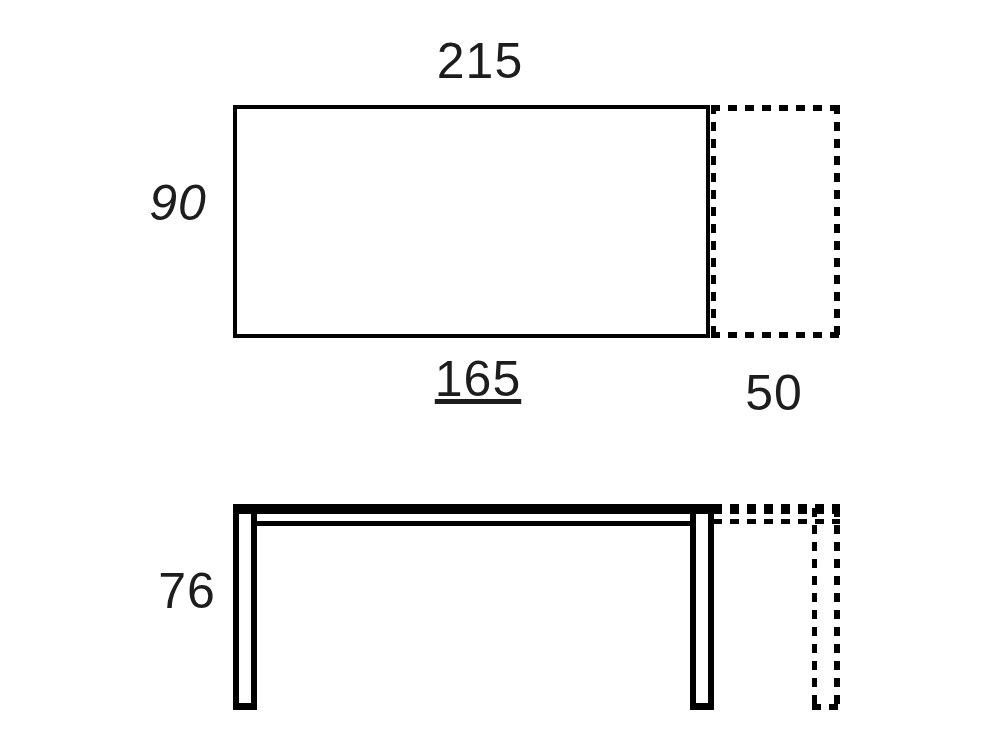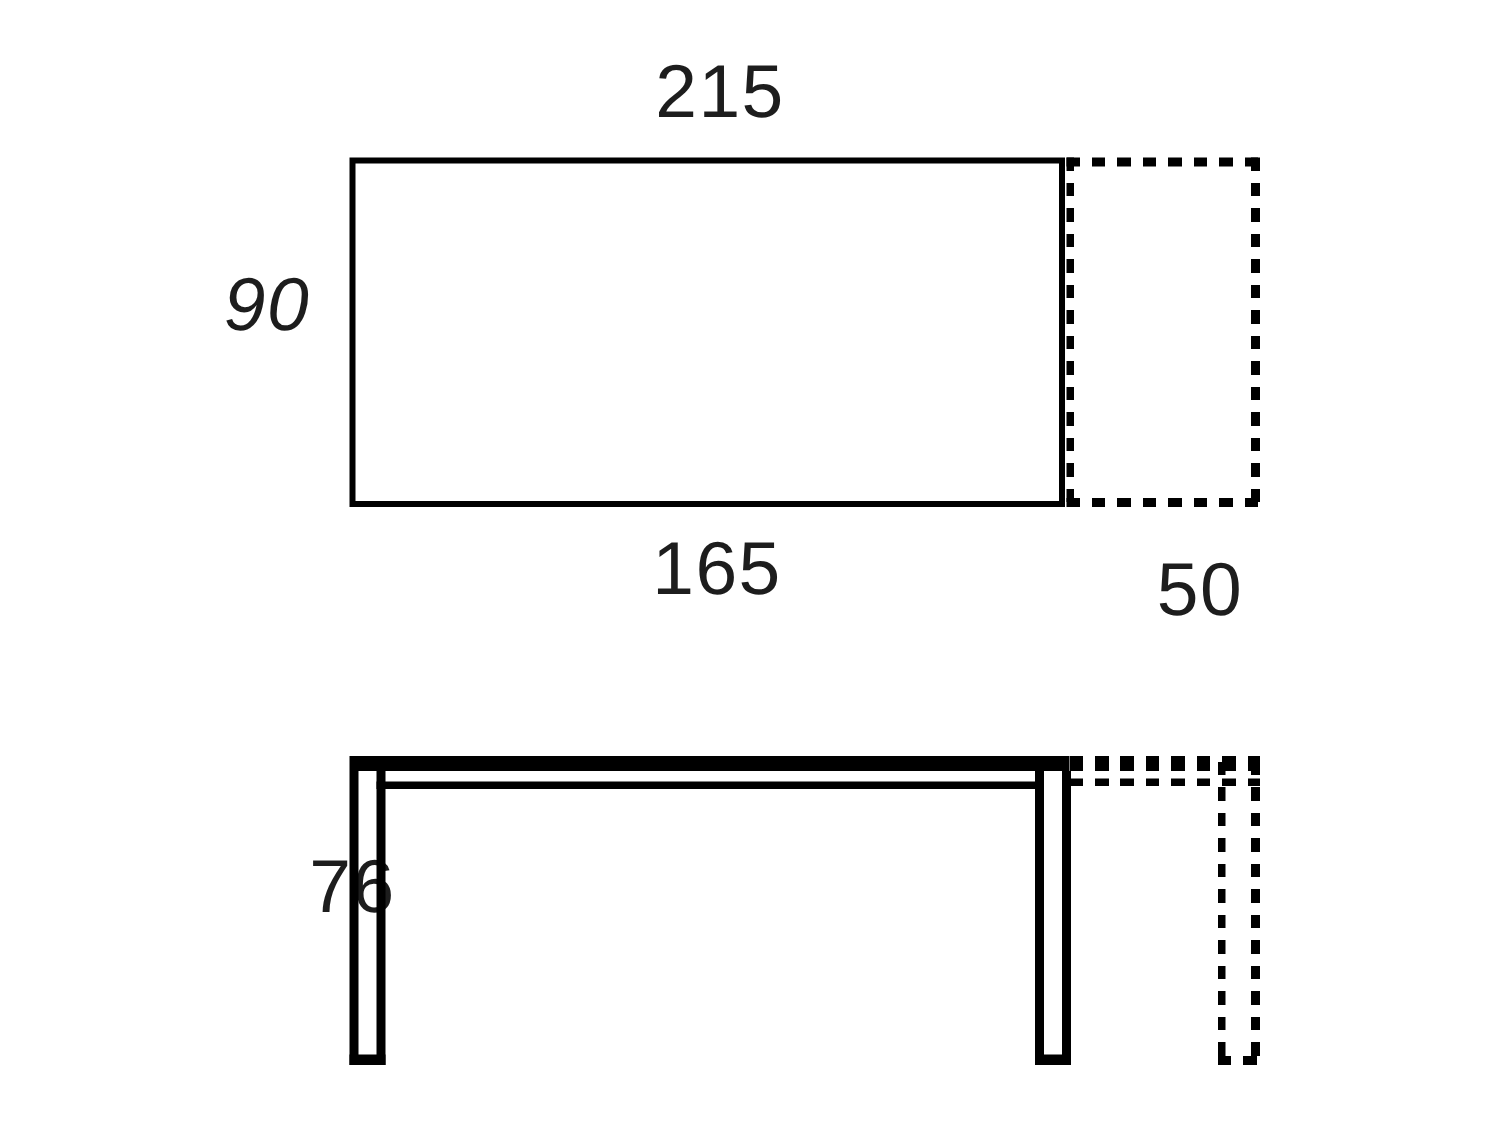--- a/index.html
+++ b/index.html
@@ -75,28 +75,28 @@
 
     <div class="dim-label" style="left:178px;top:178px;font-style:italic;">90</div>
 
     <div class="solid-rect"></div>
 
     <div class="strip dash-h ext-top"></div>
     <div class="strip dash-h ext-bottom"></div>
     <div class="strip dash-v ext-left"></div>
     <div class="strip dash-v ext-right"></div>
 
-    <div class="dim-label" style="left:478px;top:354px;">165</div>
+    <div class="dim-label" style="left:478px;top:354px;text-decoration:underline;">165</div>
 
-    <div class="dim-label" style="left:774px;top:368px;margin-left:26px;">50</div>
+    <div class="dim-label" style="left:774px;top:368px;">50</div>
   </div>
 
   <div>
 
-    <div class="dim-label" style="left:187px;top:566px;margin-left:48px;">76</div>
+    <div class="dim-label" style="left:187px;top:566px;">76</div>
 
     <div class="tabletop-bar"></div>
 
     <div class="apron-line"></div>
 
     <div class="leg leg-left"></div>
 
     <div class="leg leg-right"></div>
 
     <div class="strip dash-h side-ext-thick"></div>

